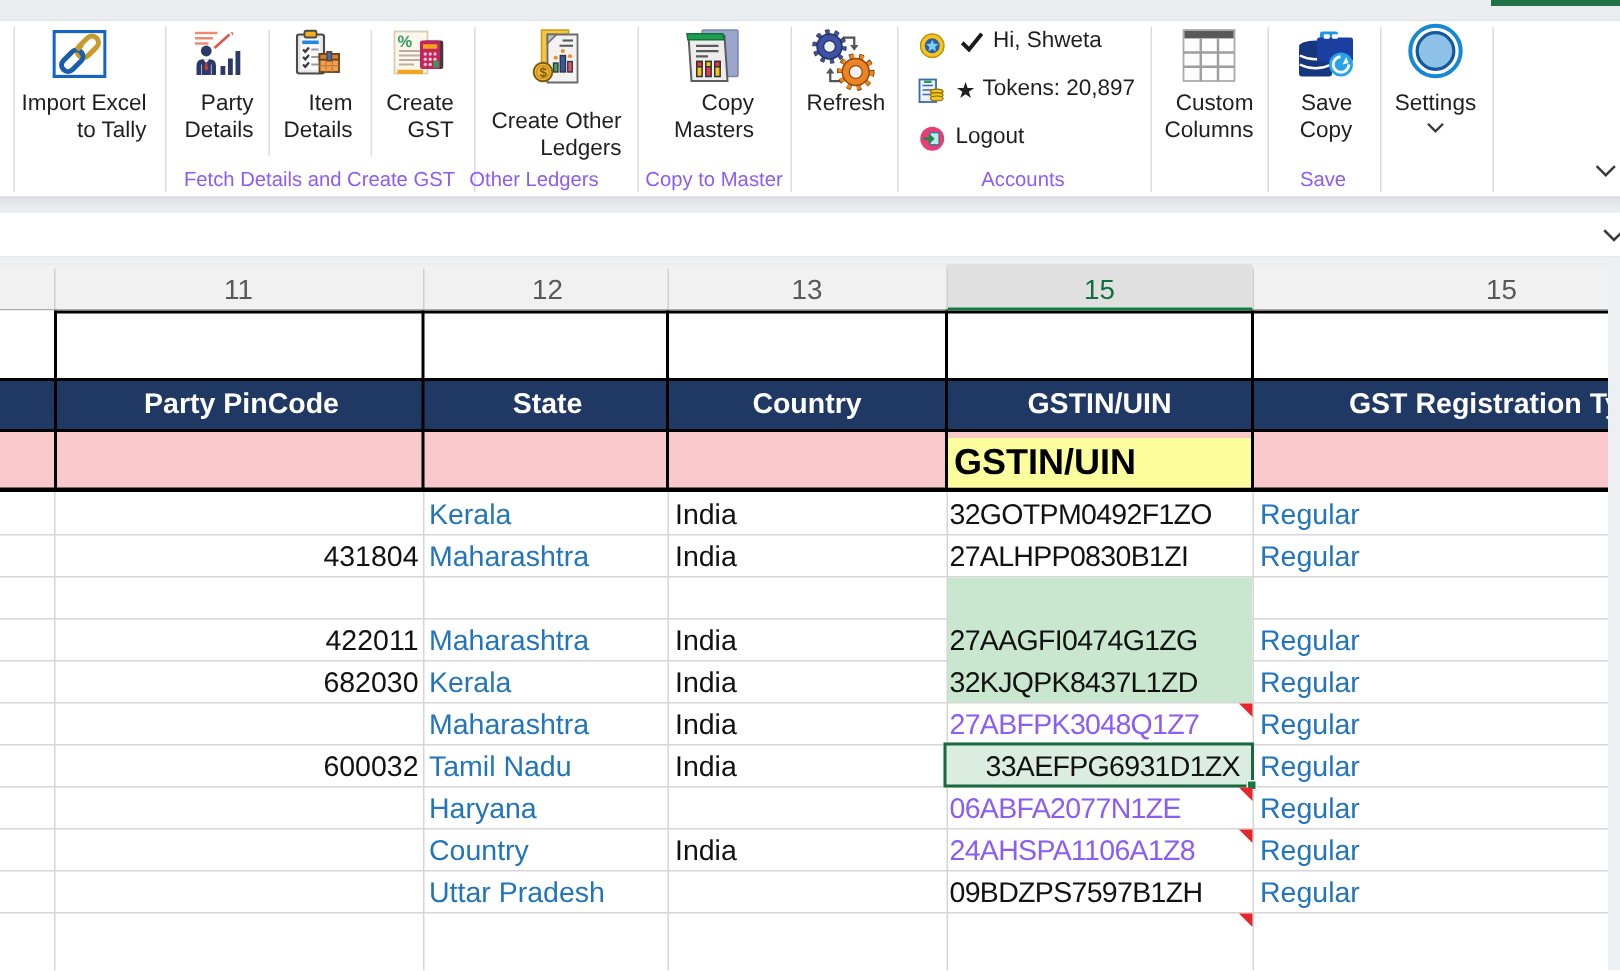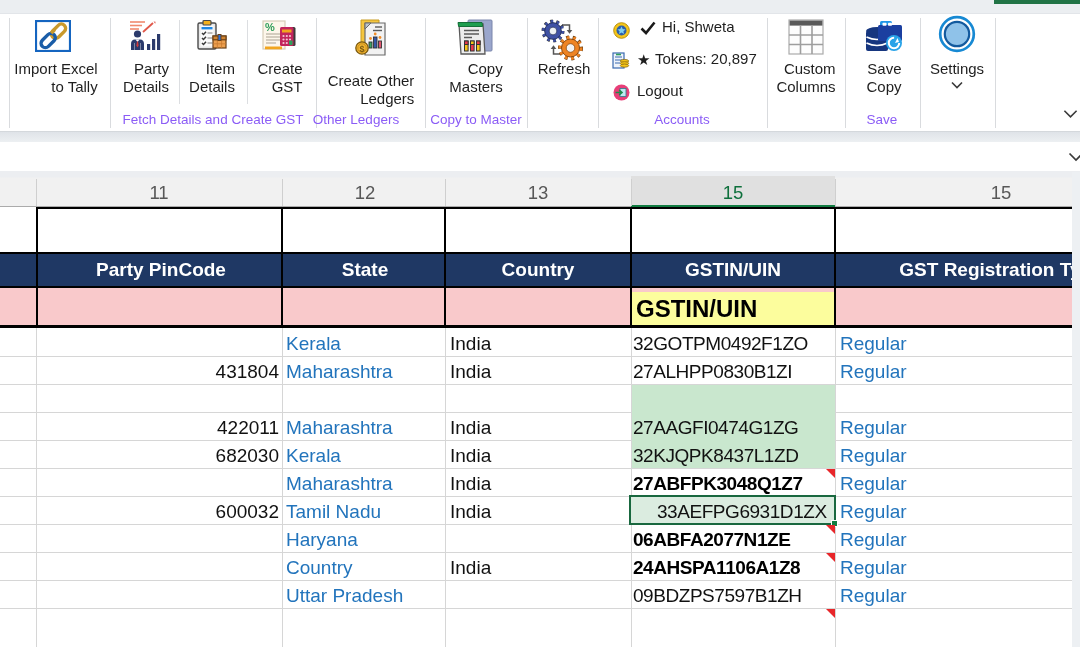--- a/index.html
+++ b/index.html
@@ -29,21 +29,21 @@
 .vgl{position:absolute;width:1px;background:#d6d6d6;}
 .hgl{position:absolute;height:1px;background:#d6d6d6;left:0;width:1080px;}
 .vbl{position:absolute;width:2px;background:#000;}
 #navyrow{left:0;top:45px;width:1080px;height:36px;background:#1f3864;border-top:2px solid #000;border-bottom:2px solid #000;box-sizing:border-box;}
 .navytext{position:absolute;color:#fff;font-weight:bold;font-size:19px;line-height:22px;transform:translateX(-50%);white-space:nowrap;}
 #pinkrow{left:0;top:81px;width:1080px;height:40px;background:#f9c9cb;border-bottom:3px solid #000;box-sizing:border-box;}
 #yellowcell{position:absolute;left:631px;top:4px;width:203px;height:33px;background:#fcfd9d;}
 .ytext{position:absolute;left:636px;font-weight:bold;font-size:24px;line-height:26px;color:#000;font-family:"Liberation Sans",sans-serif;}
 .cell{position:absolute;font-size:19px;line-height:22px;white-space:nowrap;}
 .blue{color:#2274bc;}
-.red{color:#000000;font-weight:bold;}
+.red{color:#8b5cf6;}
 .gst{letter-spacing:-0.45px;}
 .blk{color:#111;}
 .num{text-align:right;}
 #greenblock{position:absolute;left:632px;top:178px;width:203px;height:83px;background:#c9e7ce;}
 #selcell{position:absolute;left:629px;top:288px;width:207px;height:30px;background:#dbece0;border:2px solid #19683f;box-sizing:border-box;}
 #selhandle{position:absolute;left:831px;top:313px;width:7px;height:7px;background:#107c41;border:1px solid #fff;box-sizing:border-box;}
 .tri{position:absolute;width:0;height:0;border-left:9px solid transparent;border-top:9px solid #e8262a;}
 </style></head>
 <body>
 <div id="app">

